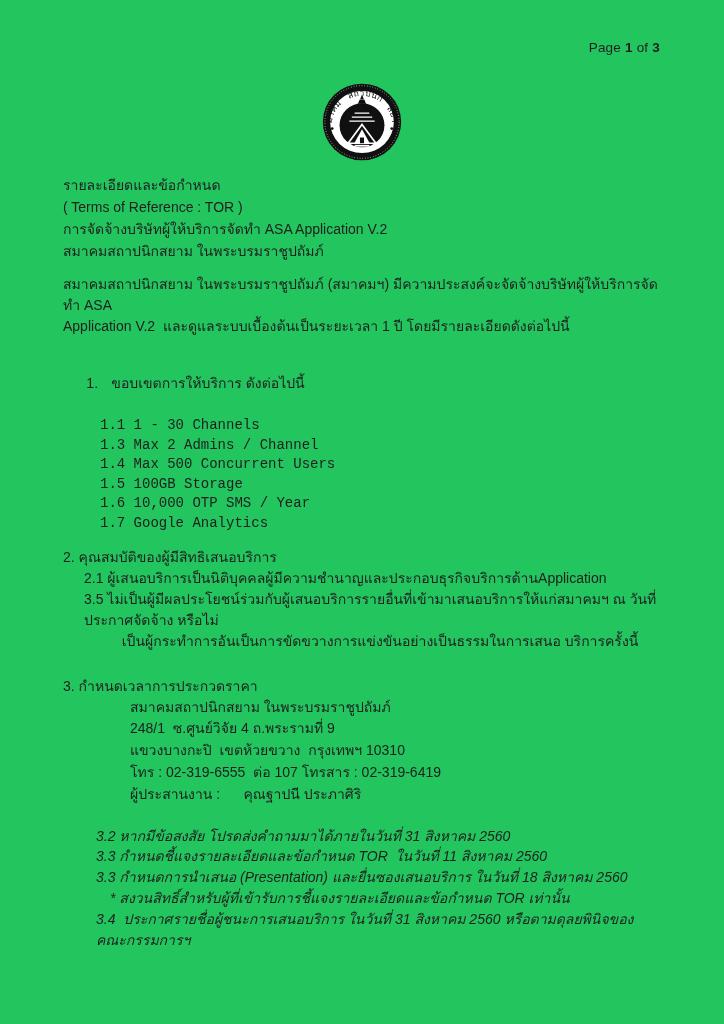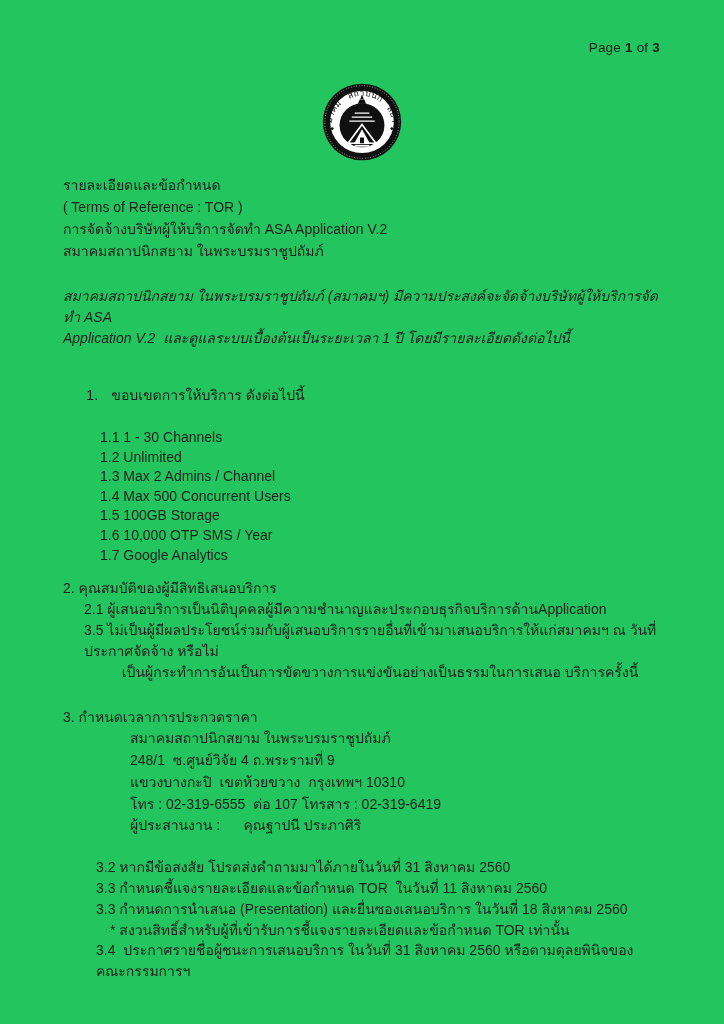--- a/index.html
+++ b/index.html
@@ -35,35 +35,35 @@
   }
   .title-block {
     text-align: left;
     margin-top: 12px;
     line-height: 22px;
   }
   .line {
     line-height: 21px;
     white-space: pre-wrap;
   }
-  .intro { margin-top: 24px; font-style: italic; }
+  .intro { margin-top: 12px; }
   .sec-heading .num {
     display: inline-block;
     width: 25px;
   }
   .sec1 { margin-top: 15px; }
   .sec1 .items .line { line-height: 19.6px; padding-left: 37px; }
-  .sec1 .items { margin-top: 1px; }
+  .sec1 .items { margin-top: 1px; font-family: Liberation Mono, monospace; }
   .sec2 { margin-top: 13px; }
   .sec2 .item { padding-left: 21px; }
   .sec2 .item-cont { padding-left: 37px; text-align: center; }
   .sec3 { margin-top: 24px; }
   .sec3 .item31 { padding-left: 34px; }
   .sec3 .addr { padding-left: 67px; line-height: 21.8px; }
-  .sec3 .sched { margin-top: 20px; }
+  .sec3 .sched { margin-top: 20px; font-style: italic; }
   .sec3 .sched .line { padding-left: 33px; line-height: 20.8px; }
   .sec3 .sched .note { padding-left: 47px; }
   .sec4 { margin-top: 25px; }
   .seal-ring-text {
     font-size: 10.5px;
     letter-spacing: 0.4px;
     word-spacing: 7px;
     fill: #101010;
   }
 </style>
@@ -119,21 +119,20 @@
     <div class="line">สมาคมสถาปนิกสยาม ในพระบรมราชูปถัมภ์ (สมาคมฯ) มีความประสงค์จะจัดจ้างบริษัทผู้ให้บริการจัดทำ ASA</div>
     <div class="line">Application V.2  และดูแลระบบเบื้องต้นเป็นระยะเวลา 1 ปี โดยมีรายละเอียดดังต่อไปนี้</div>
   </div>
 
   <div class="sec sec1">
     <div class="line sec-heading">
       <span class="num">1.</span><span>ขอบเขตการให้บริการ ดังต่อไปนี้</span>
     </div>
     <div class="items">
       <div class="line">1.1 1 - 30 Channels</div>
-      <div class="line">1.2 Unlimited</div>
       <div class="line">1.3 Max 2 Admins / Channel</div>
       <div class="line">1.4 Max 500 Concurrent Users</div>
       <div class="line">1.5 100GB Storage</div>
       <div class="line">1.6 10,000 OTP SMS / Year</div>
       <div class="line">1.7 Google Analytics</div>
     </div>
   </div>
 
   <div class="sec sec2">
     <div class="line">2. คุณสมบัติของผู้มีสิทธิเสนอบริการ</div>

